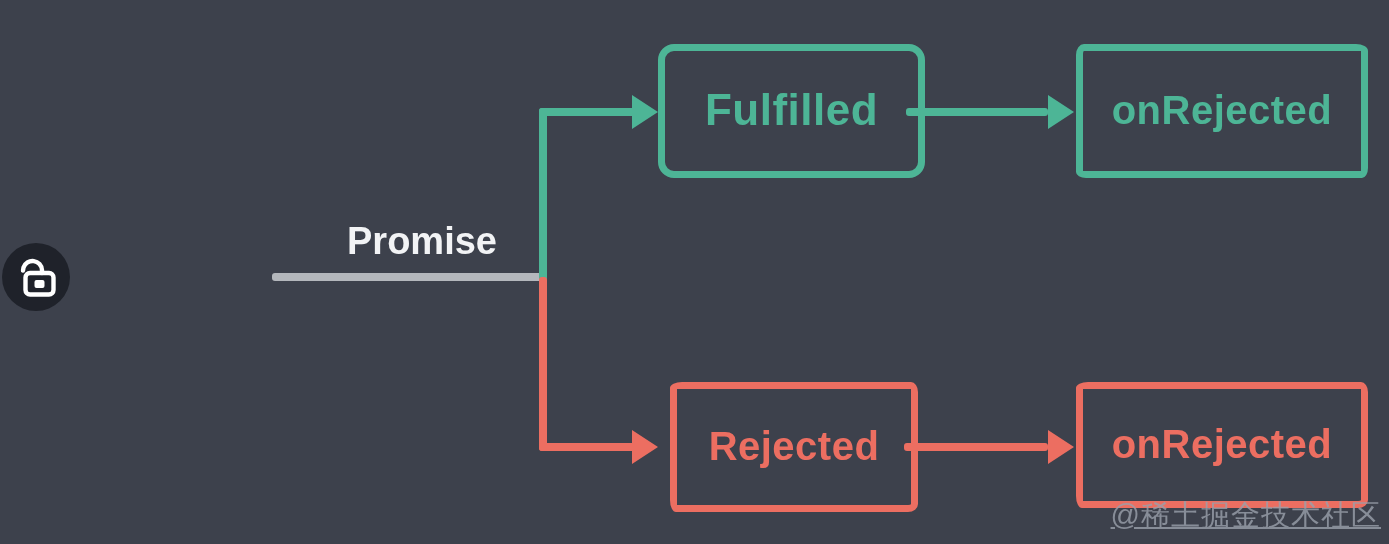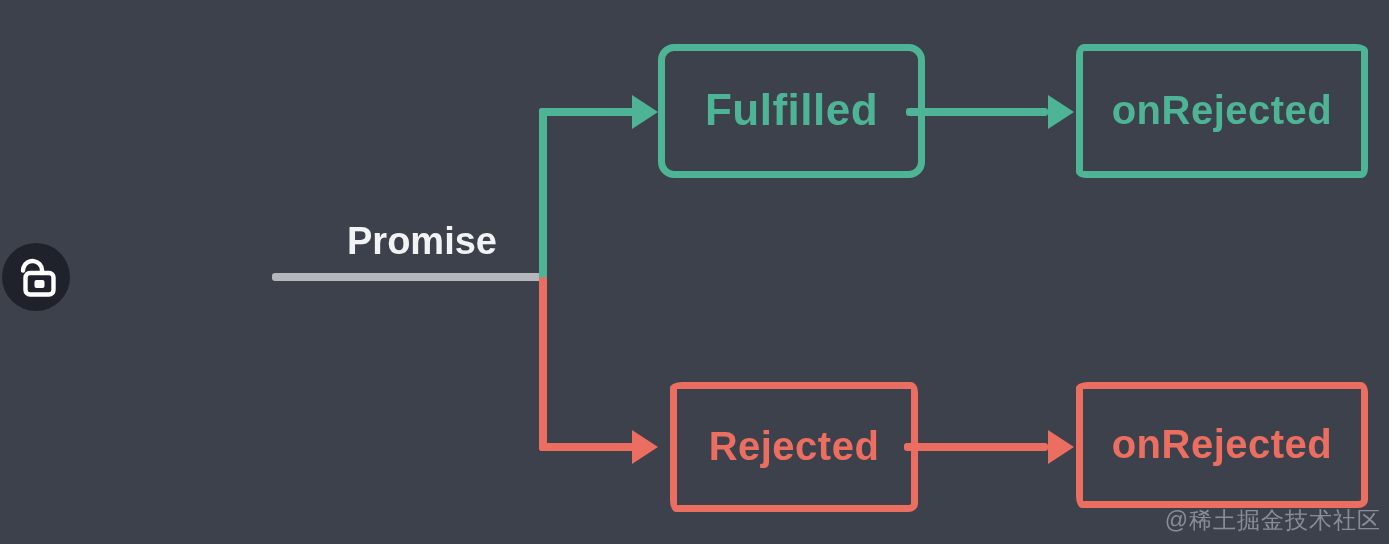--- a/index.html
+++ b/index.html
@@ -58,22 +58,22 @@
   }
   
   .badge-circle{
     position:absolute;left:2px;top:243px;width:68px;height:68px;border-radius:50%;
     background:var(--badge_bg);z-index:0;
   }
   .node{z-index:1;}
   .lock-icon{position:absolute;left:2px;top:243px;width:68px;height:68px;z-index:2;}
   
   .watermark{
-    position:absolute;right:8px;bottom:8px;font-size:23px;letter-spacing:1px;
-    color:var(--watermark);opacity:.8;z-index:3;
+    position:absolute;right:8px;bottom:8px;font-size:29px;letter-spacing:1px;
+    color:var(--watermark);opacity:.8;z-index:3;text-decoration:underline;
   }
 </style>
 </head>
 <body>
 
 <div class="stage">
 
   <div class="badge-circle"></div>
 
   <div class="node green" id="node-fulfilled">

